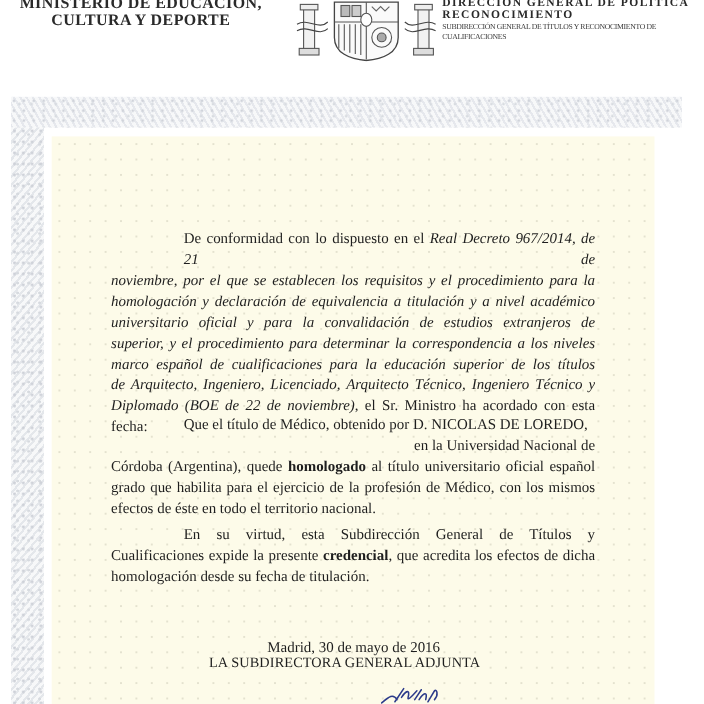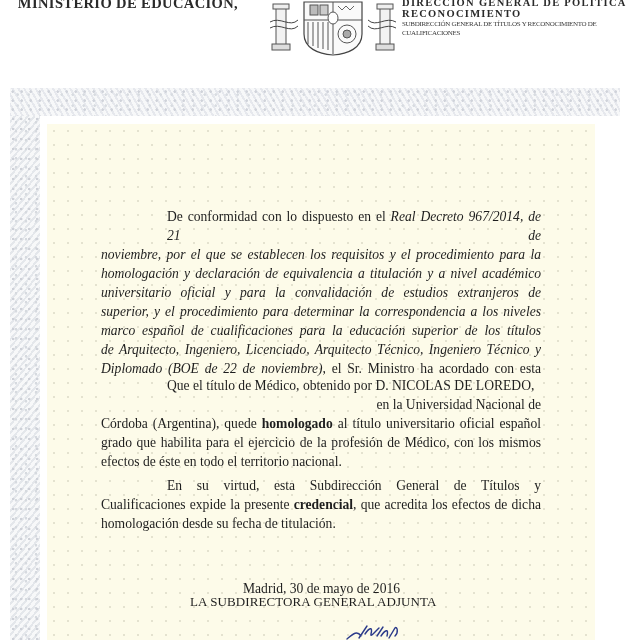--- a/index.html
+++ b/index.html
@@ -46,20 +46,21 @@
     .date { position: absolute; left: 243px; top: 581px; font-size: 13.6px; }
     .role { position: absolute; left: 190px; top: 594px; font-size: 13px; letter-spacing: 0.1px; }
     .signature { position: absolute; left: 345px; top: 624px; width: 70px; height: 16px; }
   </style>
 </head>
 <body>
 
 <div class="header">
   <div class="ministry">
     <div>MINISTERIO DE EDUCACIÓN,</div>
+    <div>CULTURA Y DEPORTE</div>
   </div>
 
   <svg class="emblem" viewBox="0 0 130 56">
     <g fill="none" stroke="#555" stroke-width="1">
 
       <rect x="8" y="8" width="10" height="38" fill="#f2f2f2"></rect>
       <rect x="4" y="44" width="18" height="6" fill="#ddd"></rect>
       <rect x="5" y="4" width="16" height="5" fill="#eee"></rect>
       <path d="M2 22 C 12 16, 22 28, 30 20" stroke="#444"></path>
       <path d="M2 28 C 12 22, 22 34, 30 26" stroke="#444"></path>
@@ -106,20 +107,21 @@
   </span>
   <span class="justify-line it">noviembre, por el que se establecen los requisitos y el procedimiento para la</span>
   <span class="justify-line it">homologación y declaración de equivalencia a titulación y a nivel académico</span>
   <span class="justify-line it">universitario oficial y para la convalidación de estudios extranjeros de educación</span>
   <span class="justify-line it">superior, y el procedimiento para determinar la correspondencia a los niveles del</span>
   <span class="justify-line it">marco español de cualificaciones para la educación superior de los títulos oficiales</span>
   <span class="justify-line it">de Arquitecto, Ingeniero, Licenciado, Arquitecto Técnico, Ingeniero Técnico y</span>
   <span class="justify-line">
     <span class="it">Diplomado (BOE de 22 de noviembre)</span><span>, el Sr. Ministro ha acordado con esta misma</span>
   </span>
+  <span class="line">fecha:</span>
 </div>
 
 <div class="p2">
   <span class="line" style="padding-left:66px;">Que el título de Médico, obtenido por D. NICOLAS DE LOREDO,</span>
   <span class="line" style="text-align:right;">en la Universidad Nacional de</span>
   <span class="justify-line">
     <span>Córdoba (Argentina), quede </span><span class="bd">homologado</span><span> al título universitario oficial español de</span>
   </span>
   <span class="justify-line">grado que habilita para el ejercicio de la profesión de Médico, con los mismos</span>
   <span class="line">efectos de éste en todo el territorio nacional.</span>

